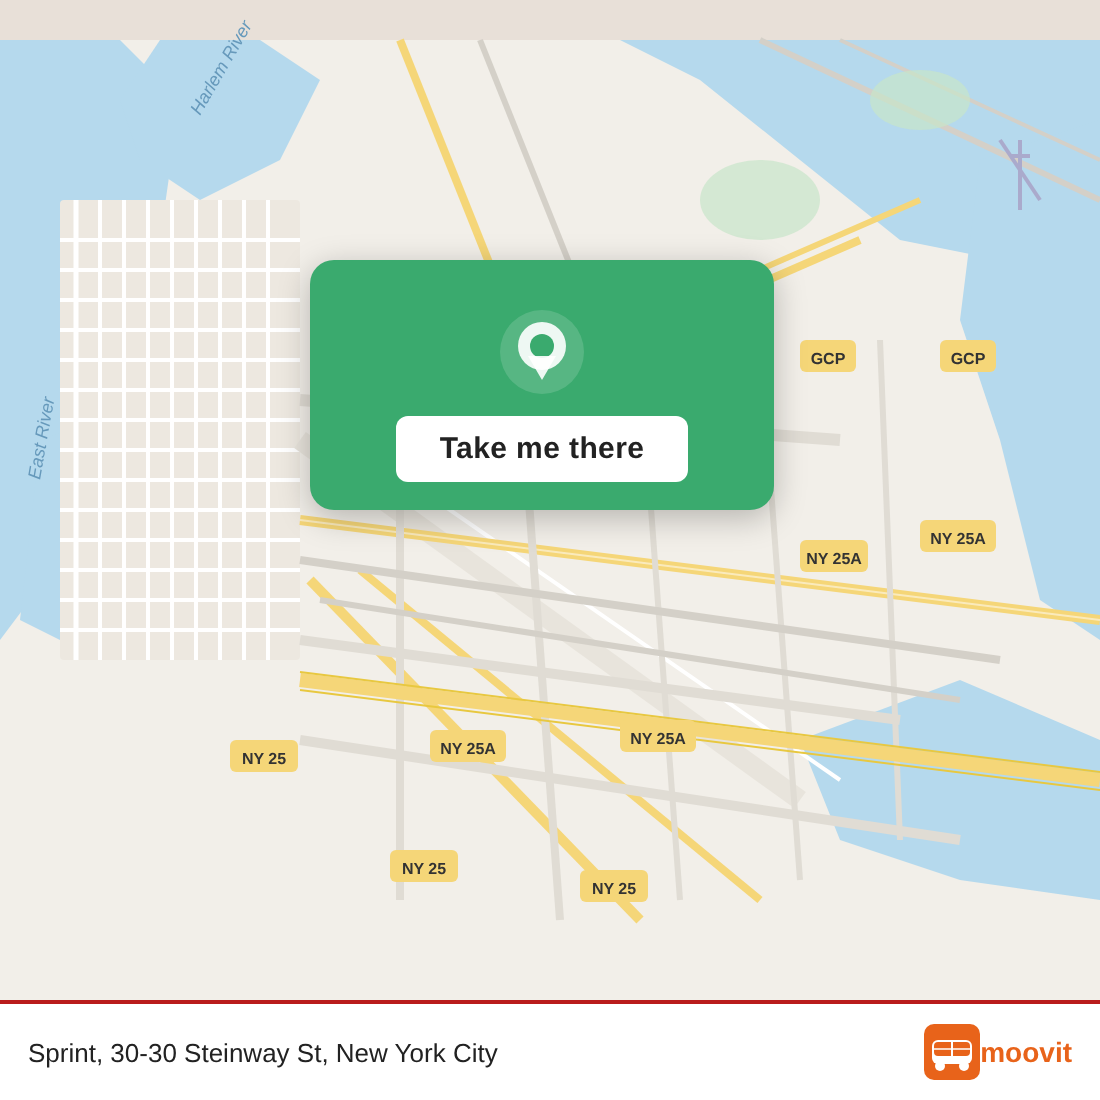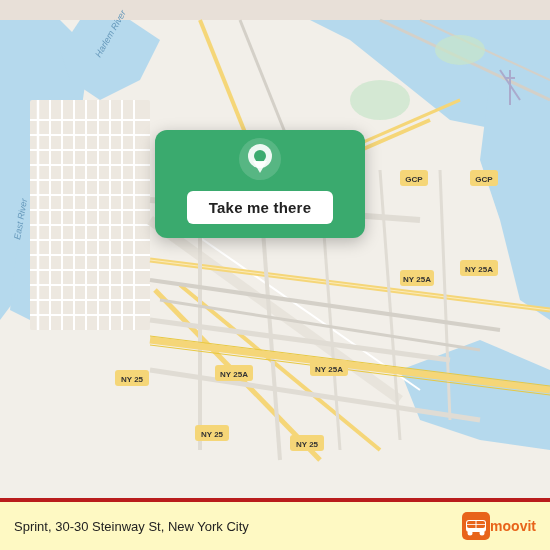--- a/index.html
+++ b/index.html
@@ -18,27 +18,27 @@
       height: 550px;
       position: relative;
       overflow: hidden;
     }
 
     
     #location-card {
       position: absolute;
       top: 130px;
       left: 155px;
-      width: 210px;
+      width: 232px;
       background: #3aaa6e;
       border-radius: 12px;
       display: flex;
       flex-direction: column;
       align-items: center;
-      padding: 7px 20px 14px 20px;
+      padding: 24px 20px 14px 20px;
       box-shadow: 0 4px 16px rgba(0,0,0,0.25);
       z-index: 10;
     }
 
     #location-pin-icon {
       width: 44px;
       height: 44px;
       margin-bottom: 10px;
     }
 
@@ -53,26 +53,26 @@
       cursor: pointer;
       letter-spacing: 0.2px;
     }
 
     
     #bottom-bar {
       position: absolute;
       bottom: 0;
       left: 0;
       width: 100%;
-      background: #fef9c3;
+      background: #ffffff;
       padding: 10px 14px 10px 14px;
       display: flex;
       align-items: center;
       justify-content: space-between;
-      border-top: 4px solid #b91c1c;
+      border-top: 2px solid #b91c1c;
       z-index: 20;
     }
 
     #location-text {
       font-size: 13px;
       color: #222;
     }
 
     #moovit-logo {
       display: flex;

